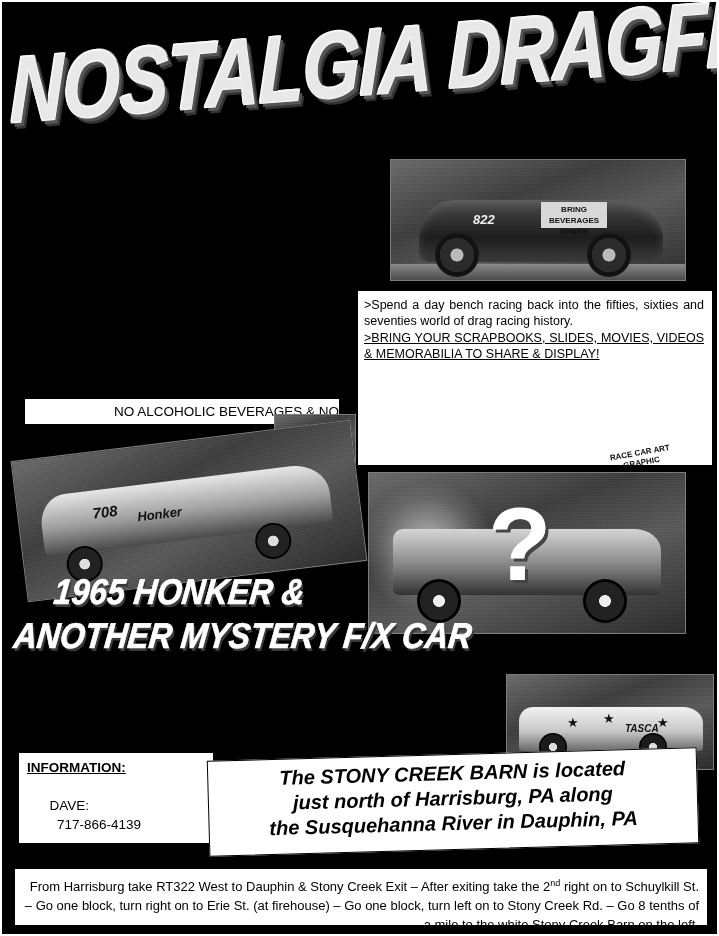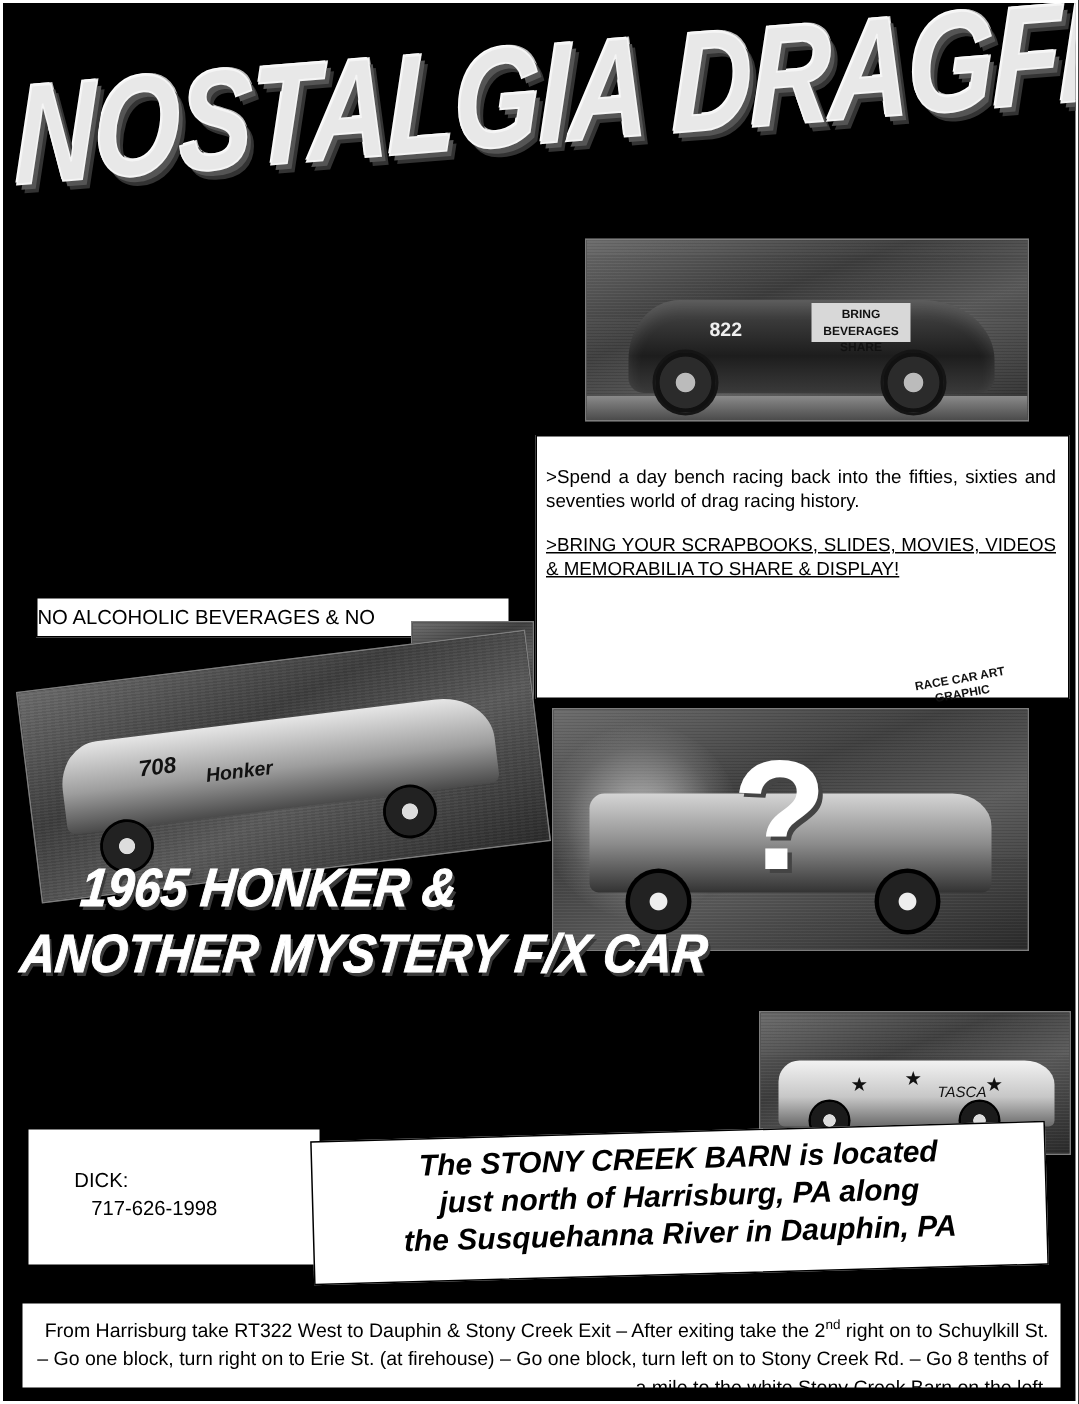--- a/index.html
+++ b/index.html
@@ -65,21 +65,21 @@
     box-shadow:inset 0 6px 10px rgba(255,255,255,.12);
   }
   #photo-cobra .wheel{
     position:absolute;bottom:3px;width:40px;height:40px;border-radius:50%;
     background:radial-gradient(circle at 50% 50%,#bbb 0 22%,#2b2b2b 24% 60%,#111 62% 100%);
     border:2px solid #151515;
   }
   #photo-cobra .w1{left:44px;}
   #photo-cobra .w2{left:196px;}
   #photo-cobra .num{
-    position:absolute;left:82px;top:52px;color:#efefef;font-size:13px;font-weight:bold;
+    position:absolute;left:82px;top:52px;color:#efefef;font-size:13px;font-weight:bold;font-style:italic;
   }
   #photo-cobra .badge{
     position:absolute;left:150px;top:42px;width:66px;height:26px;background:#d8d8d8;color:#111;
     font-size:8px;font-weight:bold;text-align:center;line-height:11px;padding-top:2px;box-sizing:border-box;
   }
   #photo-cobra .ground{
     position:absolute;left:0;bottom:0;width:100%;height:16px;background:linear-gradient(180deg,#8a8a8a,#4b4b4b);
   }
 
   
@@ -136,49 +136,49 @@
   #photo-mustang .wheel{
     position:absolute;bottom:8px;width:28px;height:28px;border-radius:50%;
     background:radial-gradient(circle at 50% 50%,#ddd 0 20%,#1b1b1b 22% 62%,#000 64% 100%);
   }
   #photo-mustang .w1{left:32px;}
   #photo-mustang .w2{left:132px;}
   #photo-mustang .star{position:absolute;color:#111;font-size:13px;}
   #photo-mustang .s1{left:60px;top:40px;}
   #photo-mustang .s2{left:96px;top:36px;}
   #photo-mustang .s3{left:150px;top:40px;}
-  #photo-mustang .nm{position:absolute;left:118px;top:48px;color:#111;font-size:10px;font-weight:normal;font-style:italic;}
+  #photo-mustang .nm{position:absolute;left:118px;top:48px;color:#111;font-size:10px;font-weight:bold;font-style:italic;}
 
   
   #photo-strip{left:272px;top:412px;width:80px;height:50px;}
 
   
   .panel{
     position:absolute;
     background:#fff;
     color:#000;
     border:1px solid #000;
     box-sizing:border-box;
   }
 
   #bullets{
     left:355px;top:288px;width:356px;height:176px;
     padding:6px 8px 4px 6px;
     font-size:12.5px;
     line-height:16px;
     text-align:justify;
   }
-  #bullets .b{margin:13px 0 1px 0;}
+  #bullets .b{margin:0 0 1px 0;}
   #bullets .u{text-decoration:underline;}
 
   #no-alcohol{
     left:22px;top:396px;width:316px;height:27px;
     font-size:13.5px;
     line-height:25px;
-    text-align:left;
+    text-align:right;
   }
 
   #info-box{
     left:16px;top:750px;width:196px;height:92px;
     padding:5px 8px;
     font-size:13.5px;
     line-height:19px;
   }
   #info-box .hdr{text-decoration:underline;font-weight:bold;}
   #info-box .row{white-space:pre;}
@@ -285,24 +285,21 @@
     <div class="car"></div>
     <div class="wheel w1"></div>
     <div class="wheel w2"></div>
     <div class="star s1">★</div>
     <div class="star s2">★</div>
     <div class="star s3">★</div>
     <div class="nm">TASCA</div>
   </div>
 
   <div class="panel" id="info-box">
-    <div class="row">
-      <span>DICK:</span>
-      &nbsp;&nbsp;&nbsp;<span>717-626-1998</span>
-    </div>
+    <div class="hdr">INFORMATION:</div>
     <div class="row">
       <span>DAVE:</span>
       &nbsp;&nbsp;<span>717-866-4139</span>
     </div>
     <div class="row">
       
       &nbsp;
     </div>
   </div>
 

